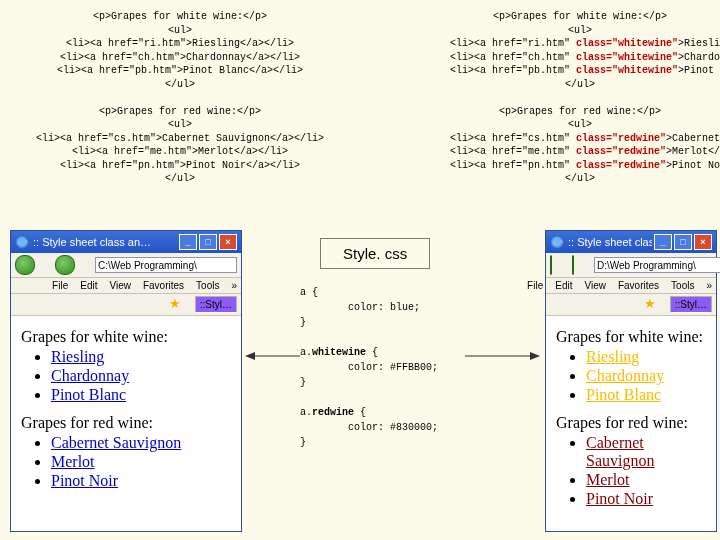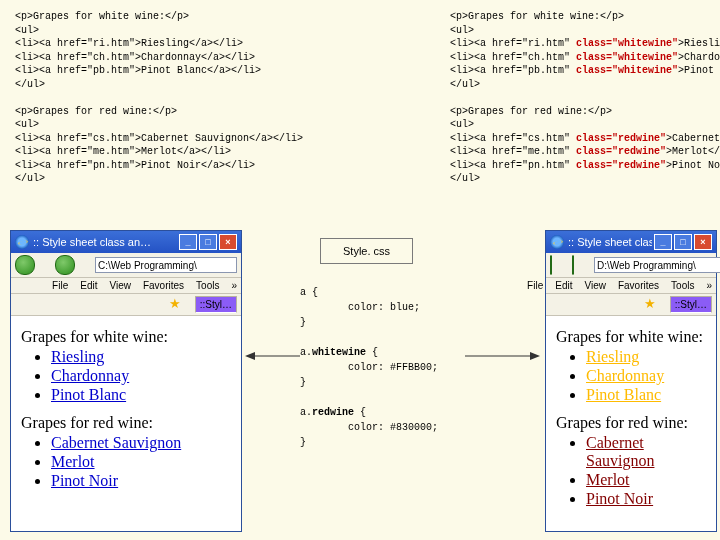--- a/index.html
+++ b/index.html
@@ -9,20 +9,21 @@
     background: #fcfae8;
     font-family: "Courier New", monospace;
     font-size: 10px;
     position: relative;
     overflow: hidden;
   }
   .code-block {
     position: absolute;
     line-height: 1.35;
     white-space: pre;
+    text-align: center;
   }
   .code-left { left: 15px; top: 10px; width: 330px; }
   .code-right { left: 450px; top: 10px; width: 260px; }
   .hl-ww { color: #c00000; font-weight: bold; }
   .hl-rw { color: #c00000; font-weight: bold; }
 
   .browser {
     position: absolute;
     border: 1px solid #2b4f9b;
     background: #fff;
@@ -92,21 +93,21 @@
   .wine-blue a { color: #0000cc; text-decoration: underline; }
   .wine-ww a { color: #ffbb00; text-decoration: underline; }
   .wine-rw a { color: #830000; text-decoration: underline; }
 
   .css-box {
     position: absolute;
     left: 320px; top: 238px;
     border: 1px solid #7a7a7a;
     padding: 6px 22px;
     font-family: Arial, sans-serif;
-    font-size: 11px;
+    font-size: 15px;
     background: #fcfae8;
   }
 
   .css-code {
     position: absolute;
     left: 300px; top: 285px;
     font-family: "Courier New", monospace;
     font-size: 10px;
     line-height: 1.5;
     white-space: pre;

